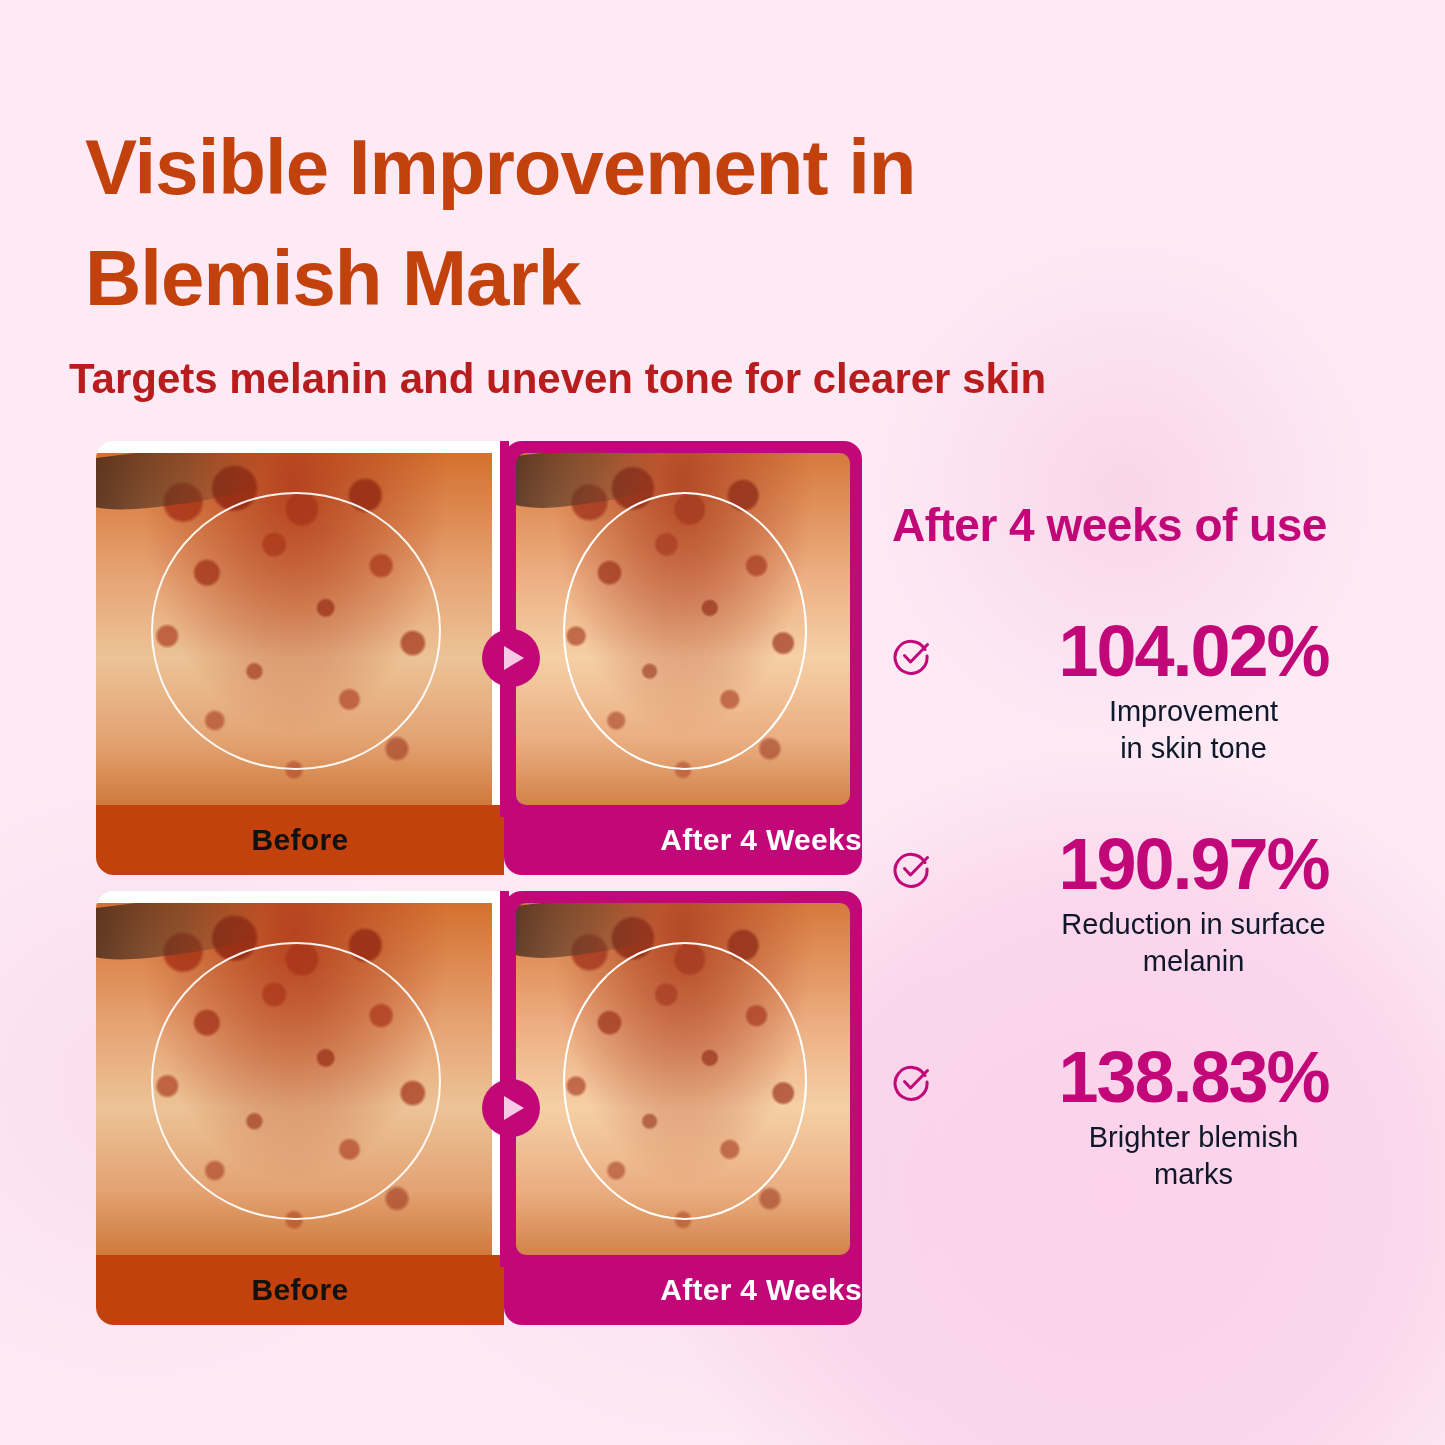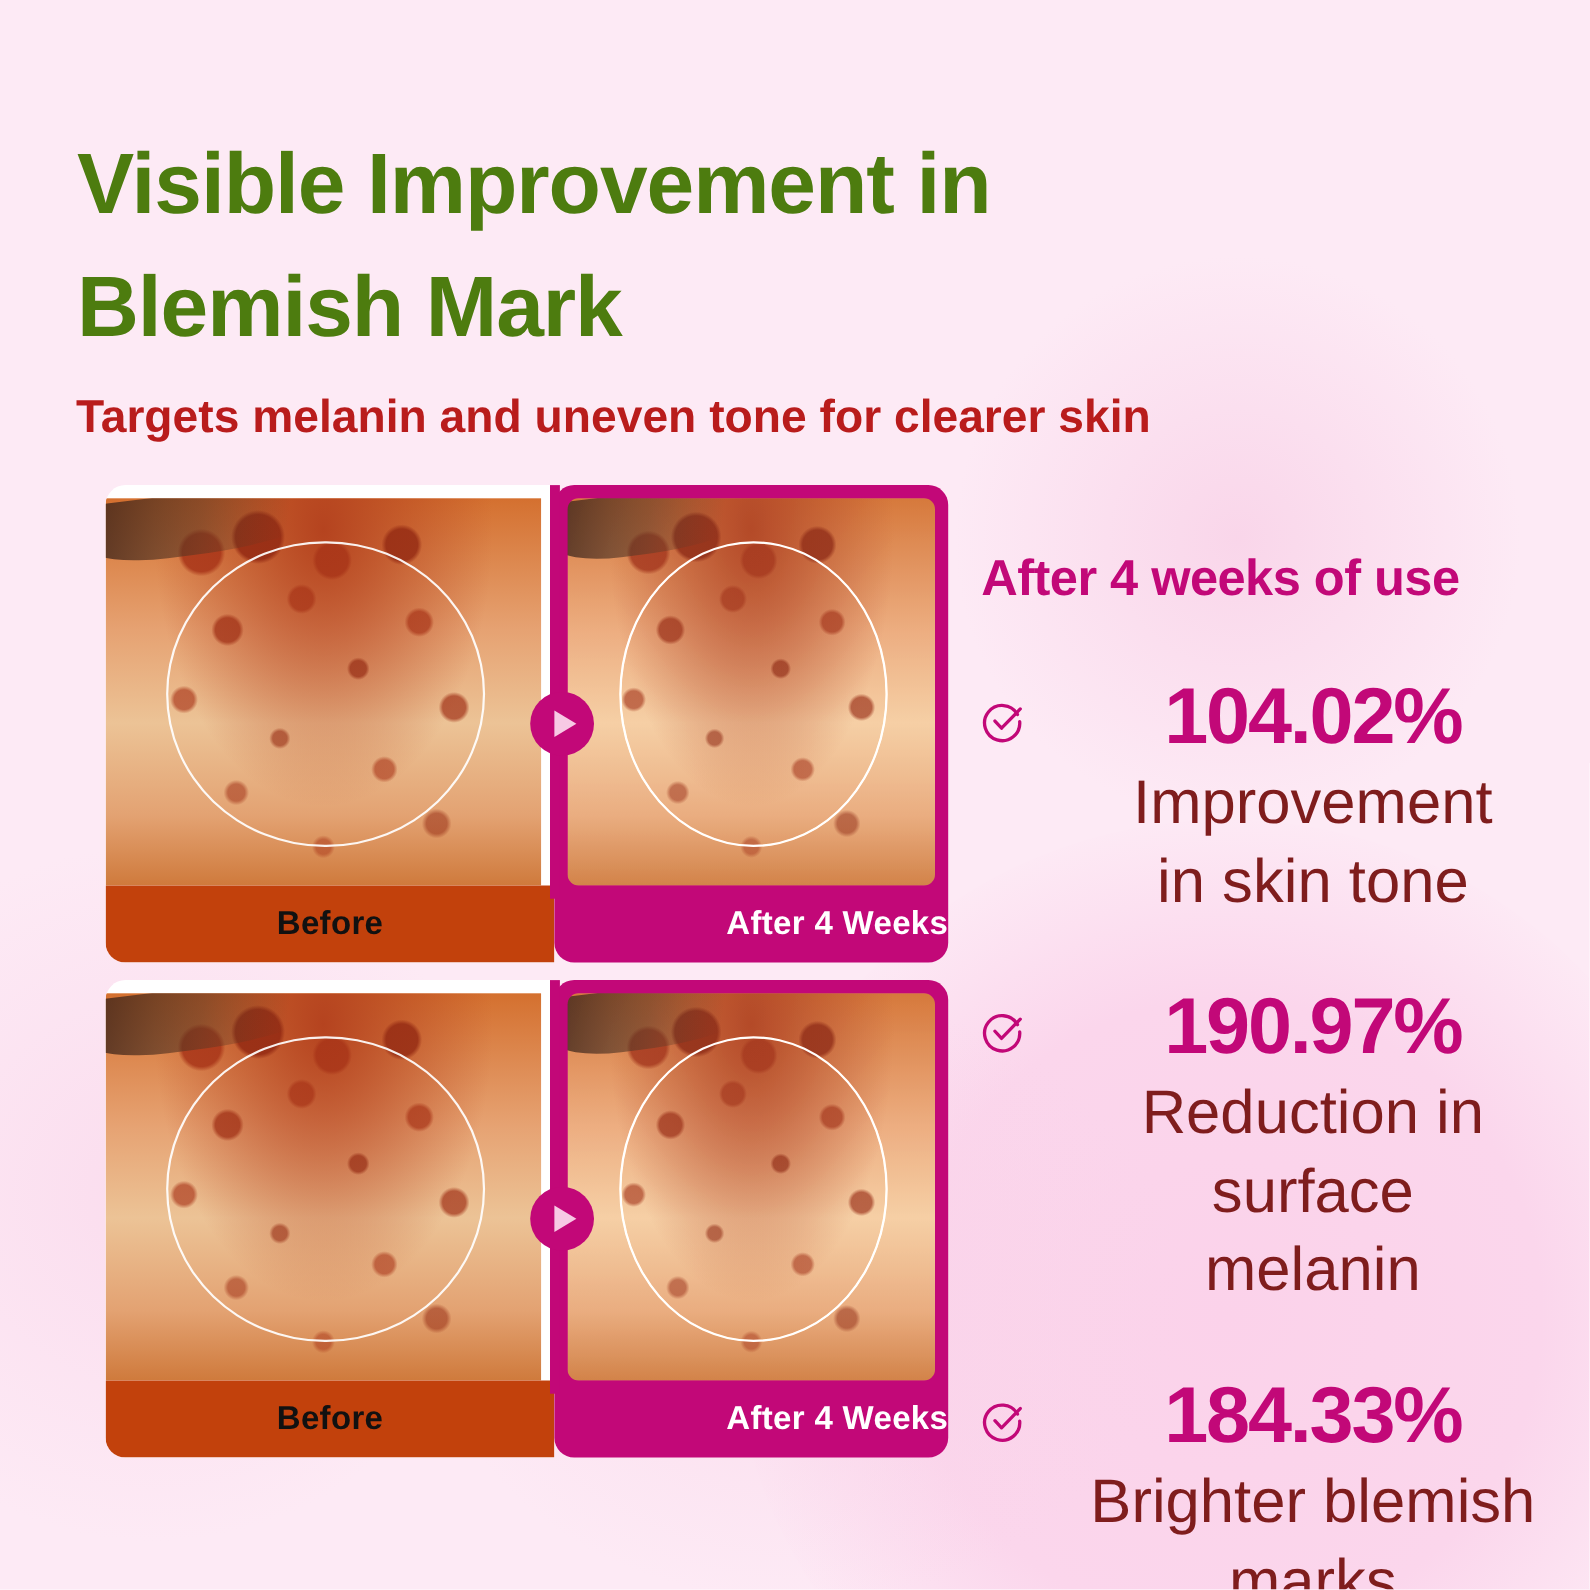--- a/index.html
+++ b/index.html
@@ -43,23 +43,23 @@
   .bg-glow.g4 {
     left:380px; top:900px;
     width:700px; height:560px;
     background:radial-gradient(ellipse at 50% 50%, #f9d3e8 0%, rgba(253,234,245,0) 70%);
     opacity:.6;
   }
 
   
   .headline {
     position:absolute;
-    left:70px; top:112px;
+    left:85px; top:112px;
     width:1060px;
-    color:#4d7c0f;
+    color:#c2410c;
     font-size:78px;
     font-weight:bold;
     line-height:1.42;
     letter-spacing:-1px;
   }
   .subhead {
     position:absolute;
     left:69px; top:352px;
     width:1120px;
     color:#b91c1c;
@@ -234,22 +234,22 @@
   }
   .stat-body { flex:1 1 auto;text-align:center; }
   .stat-value {
     color:#c20878;
     font-size:72px;
     font-weight:bold;
     line-height:1.04;
     letter-spacing:-2px;
   }
   .stat-label {
-    color:#7f1d1d;
-    font-size:56px;
+    color:#0f172a;
+    font-size:29px;
     font-weight:normal;
     line-height:1.28;
     margin-top:4px;
   }
 
   
   .footer-note {
     position:absolute;
     left:0; top:1362px;
     width:1445px;
@@ -350,21 +350,21 @@
     </div>
 
     <div class="stat-row">
       <span class="check-icon">
         <svg viewBox="0 0 40 40" width="40" height="40" fill="none" xmlns="http://www.w3.org/2000/svg">
           <path d="M33 13.5A16 16 0 1 0 35 20" stroke="#C20878" stroke-width="3" stroke-linecap="round"></path>
           <path d="M12.5 19.5 18.5 26 35.5 8.5" stroke="#C20878" stroke-width="3" stroke-linecap="round" stroke-linejoin="round"></path>
         </svg>
       </span>
       <div class="stat-body">
-        <div class="stat-value">184.33%</div>
+        <div class="stat-value">138.83%</div>
         <div class="stat-label" style="white-space: pre-line;">Brighter blemish
 marks</div>
       </div>
     </div>
   </div>
 
 
 </div>
 
 </body></html>

